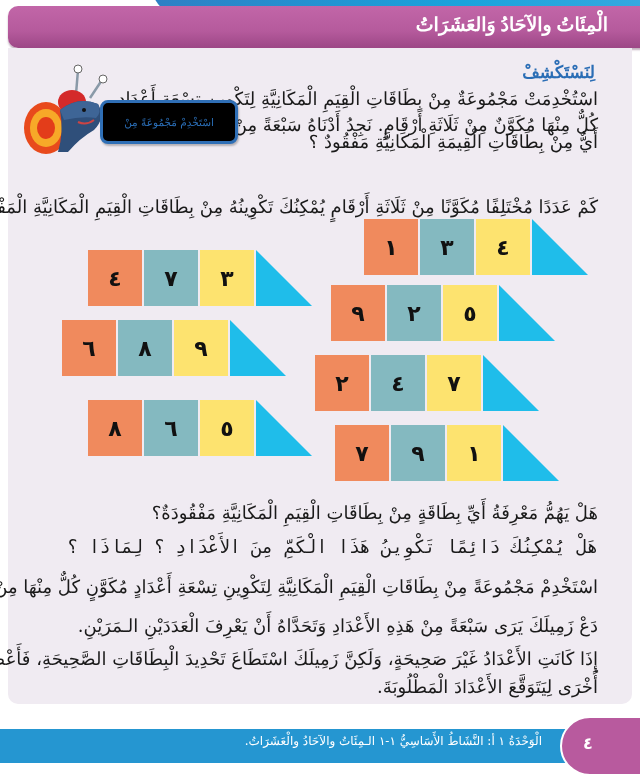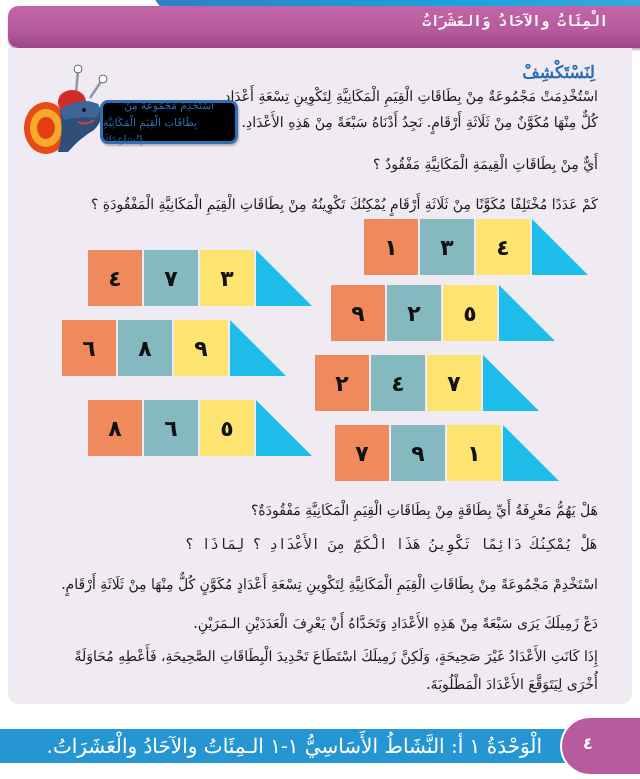--- a/index.html
+++ b/index.html
@@ -12,38 +12,38 @@
     border-radius: 0 0 0 60px;
   }
   .title-bar {
     position: absolute; left: 8px; top: 6px; width: 640px; height: 42px;
     background: linear-gradient(180deg, #c266a8 0%, #b55a9c 60%, #9c4786 100%);
     border-radius: 10px 0 0 10px;
     box-shadow: 0 2px 2px rgba(80,30,70,0.35);
   }
   .title-text {
     position: absolute; right: 40px; top: 7px;
-    color: #ffffff; font-family: Liberation Mono, monospace; font-weight: bold;
-    font-size: 14px; direction: rtl;
+    color: #ffffff; font-family: Liberation Serif, serif; font-weight: bold;
+    font-size: 19px; direction: rtl;
   }
 
   .panel {
     position: absolute; left: 8px; top: 48px; width: 624px; height: 656px;
     background: #f0ebf2;
     border-radius: 0 0 10px 10px;
   }
 
-  .rtl { direction: rtl; text-align: left; }
+  .rtl { direction: rtl; text-align: right; }
 
   .explore-heading {
     position: absolute; right: 45px; top: 62px;
     color: #2a6db5; font-size: 17px; font-weight: bold;
   }
   .para {
-    position: absolute; right: 42px; color: #1a1a1a; font-size: 14px; white-space: nowrap;
+    position: absolute; right: 42px; color: #1a1a1a; font-size: 18px; white-space: nowrap;
   }
 
   .hint-box {
     position: absolute; left: 100px; top: 100px; width: 138px; height: 44px;
     background: #000000;
     border: 3px solid #2f6fb6;
     border-radius: 8px;
     box-shadow: 1px 2px 2px rgba(0,0,0,0.25);
     display: flex; flex-direction: column; justify-content: center; align-items: center;
     color: #2a6db5; font-size: 10.5px; line-height: 17px;
@@ -65,21 +65,21 @@
     background: #1fbdea;
     clip-path: polygon(0 0, 0 100%, 100% 100%);
   }
 
   .footer-bar {
     position: absolute; left: 0; top: 729px; width: 640px; height: 34px;
     background: #2596d1;
   }
   .footer-text {
     position: absolute; right: 98px; top: 734px;
-    color: #ffffff; font-size: 20px; direction: rtl; white-space: nowrap;
+    color: #ffffff; font-size: 12px; direction: rtl; white-space: nowrap;
   }
   .page-circle {
     position: absolute; left: 560px; top: 716px; width: 100px; height: 60px;
     background: #b85a9e; border-radius: 50px 0 0 50px;
     border: 2px solid #ffffff;
   }
   .page-num {
     position: absolute; left: 583px; top: 734px; color: #ffffff;
     font-family: "DejaVu Sans", sans-serif; font-weight: bold; font-size: 16px;
   }
@@ -90,41 +90,40 @@
 <div class="top-swoosh"></div>
 <div class="title-bar">
   <div class="title-text">الْمِئَاتُ والآحَادُ وَالعَشَرَاتُ</div>
 </div>
 
 <div class="panel"></div>
 
 <div class="explore-heading rtl">لِنَسْتَكْشِفْ</div>
 <div class="para rtl" style="top:88px;">اسْتُخْدِمَتْ مَجْمُوعَةٌ مِنْ بِطَاقَاتِ الْقِيَمِ الْمَكَانِيَّةِ لِتَكْوِينِ تِسْعَةِ أَعْدَادٍ</div>
 <div class="para rtl" style="top:114px;">كُلٌّ مِنْهَا مُكَوَّنٌ مِنْ ثَلَاثَةِ أَرْقَامٍ. نَجِدُ أَدْنَاهُ سَبْعَةً مِنْ هَذِهِ الأَعْدَادِ.</div>
-<div class="para rtl" style="top:156px;">أَيٌّ مِنْ بِطَاقَاتِ الْقِيمَةِ الْمَكَانِيَّةِ مَفْقُودٌ ؟</div>
+<div class="para rtl" style="top:131px;">أَيٌّ مِنْ بِطَاقَاتِ الْقِيمَةِ الْمَكَانِيَّةِ مَفْقُودٌ ؟</div>
 <div class="para rtl" style="top:172px;margin-top:24px;">كَمْ عَدَدًا مُخْتَلِفًا مُكَوَّنًا مِنْ ثَلَاثَةِ أَرْقَامٍ يُمْكِنُكَ تَكْوِينُهُ مِنْ بِطَاقَاتِ الْقِيَمِ الْمَكَانِيَّةِ الْمَفْقُودَةِ ؟</div>
 
 <svg class="snail" viewBox="0 0 110 100">
   <line x1="60" y1="10" x2="58" y2="34" stroke="#8a9aa8" stroke-width="2.5"></line>
   <line x1="84" y1="20" x2="72" y2="38" stroke="#8a9aa8" stroke-width="2.5"></line>
   <circle cx="60" cy="9" r="4" fill="#ffffff" stroke="#666" stroke-width="1"></circle>
   <circle cx="85" cy="19" r="4" fill="#ffffff" stroke="#666" stroke-width="1"></circle>
   <ellipse cx="28" cy="68" rx="22" ry="26" fill="#e84a1c"></ellipse>
   <ellipse cx="28" cy="68" rx="16" ry="19" fill="#f7a928"></ellipse>
   <ellipse cx="28" cy="68" rx="9" ry="11" fill="#e33d1a"></ellipse>
   <ellipse cx="54" cy="42" rx="14" ry="12" fill="#d42a2a"></ellipse>
   <path d="M42 50 Q60 36 80 44 Q88 58 76 70 Q62 78 50 92 L40 92 Q46 72 42 50 Z" fill="#2f4f7a"></path>
   <path d="M42 50 Q60 36 80 44 Q84 52 78 58 Q64 56 46 60 Z" fill="#3e6596"></path>
   <circle cx="66" cy="50" r="2" fill="#111"></circle>
   <path d="M60 62 Q68 66 76 60" stroke="#c44" stroke-width="2" fill="none"></path>
 </svg>
 
 <div class="hint-box rtl">
   <div>اسْتَخْدِمْ مَجْمُوعَةً مِنْ</div>
-  <div>بِطَاقَاتِ الْقِيَمِ الْمَكَانِيَّةِ لِتُسَاعِدَكَ</div>
 </div>
 
 <div class="card-group" style="left:364px; top:219px;">
   <div class="card hundreds">١</div>
   <div class="card tens">٣</div>
   <div class="card ones">٤</div>
   <div class="card-tri"></div>
 </div>
 
 <div class="card-group" style="left:331px; top:285px;">

